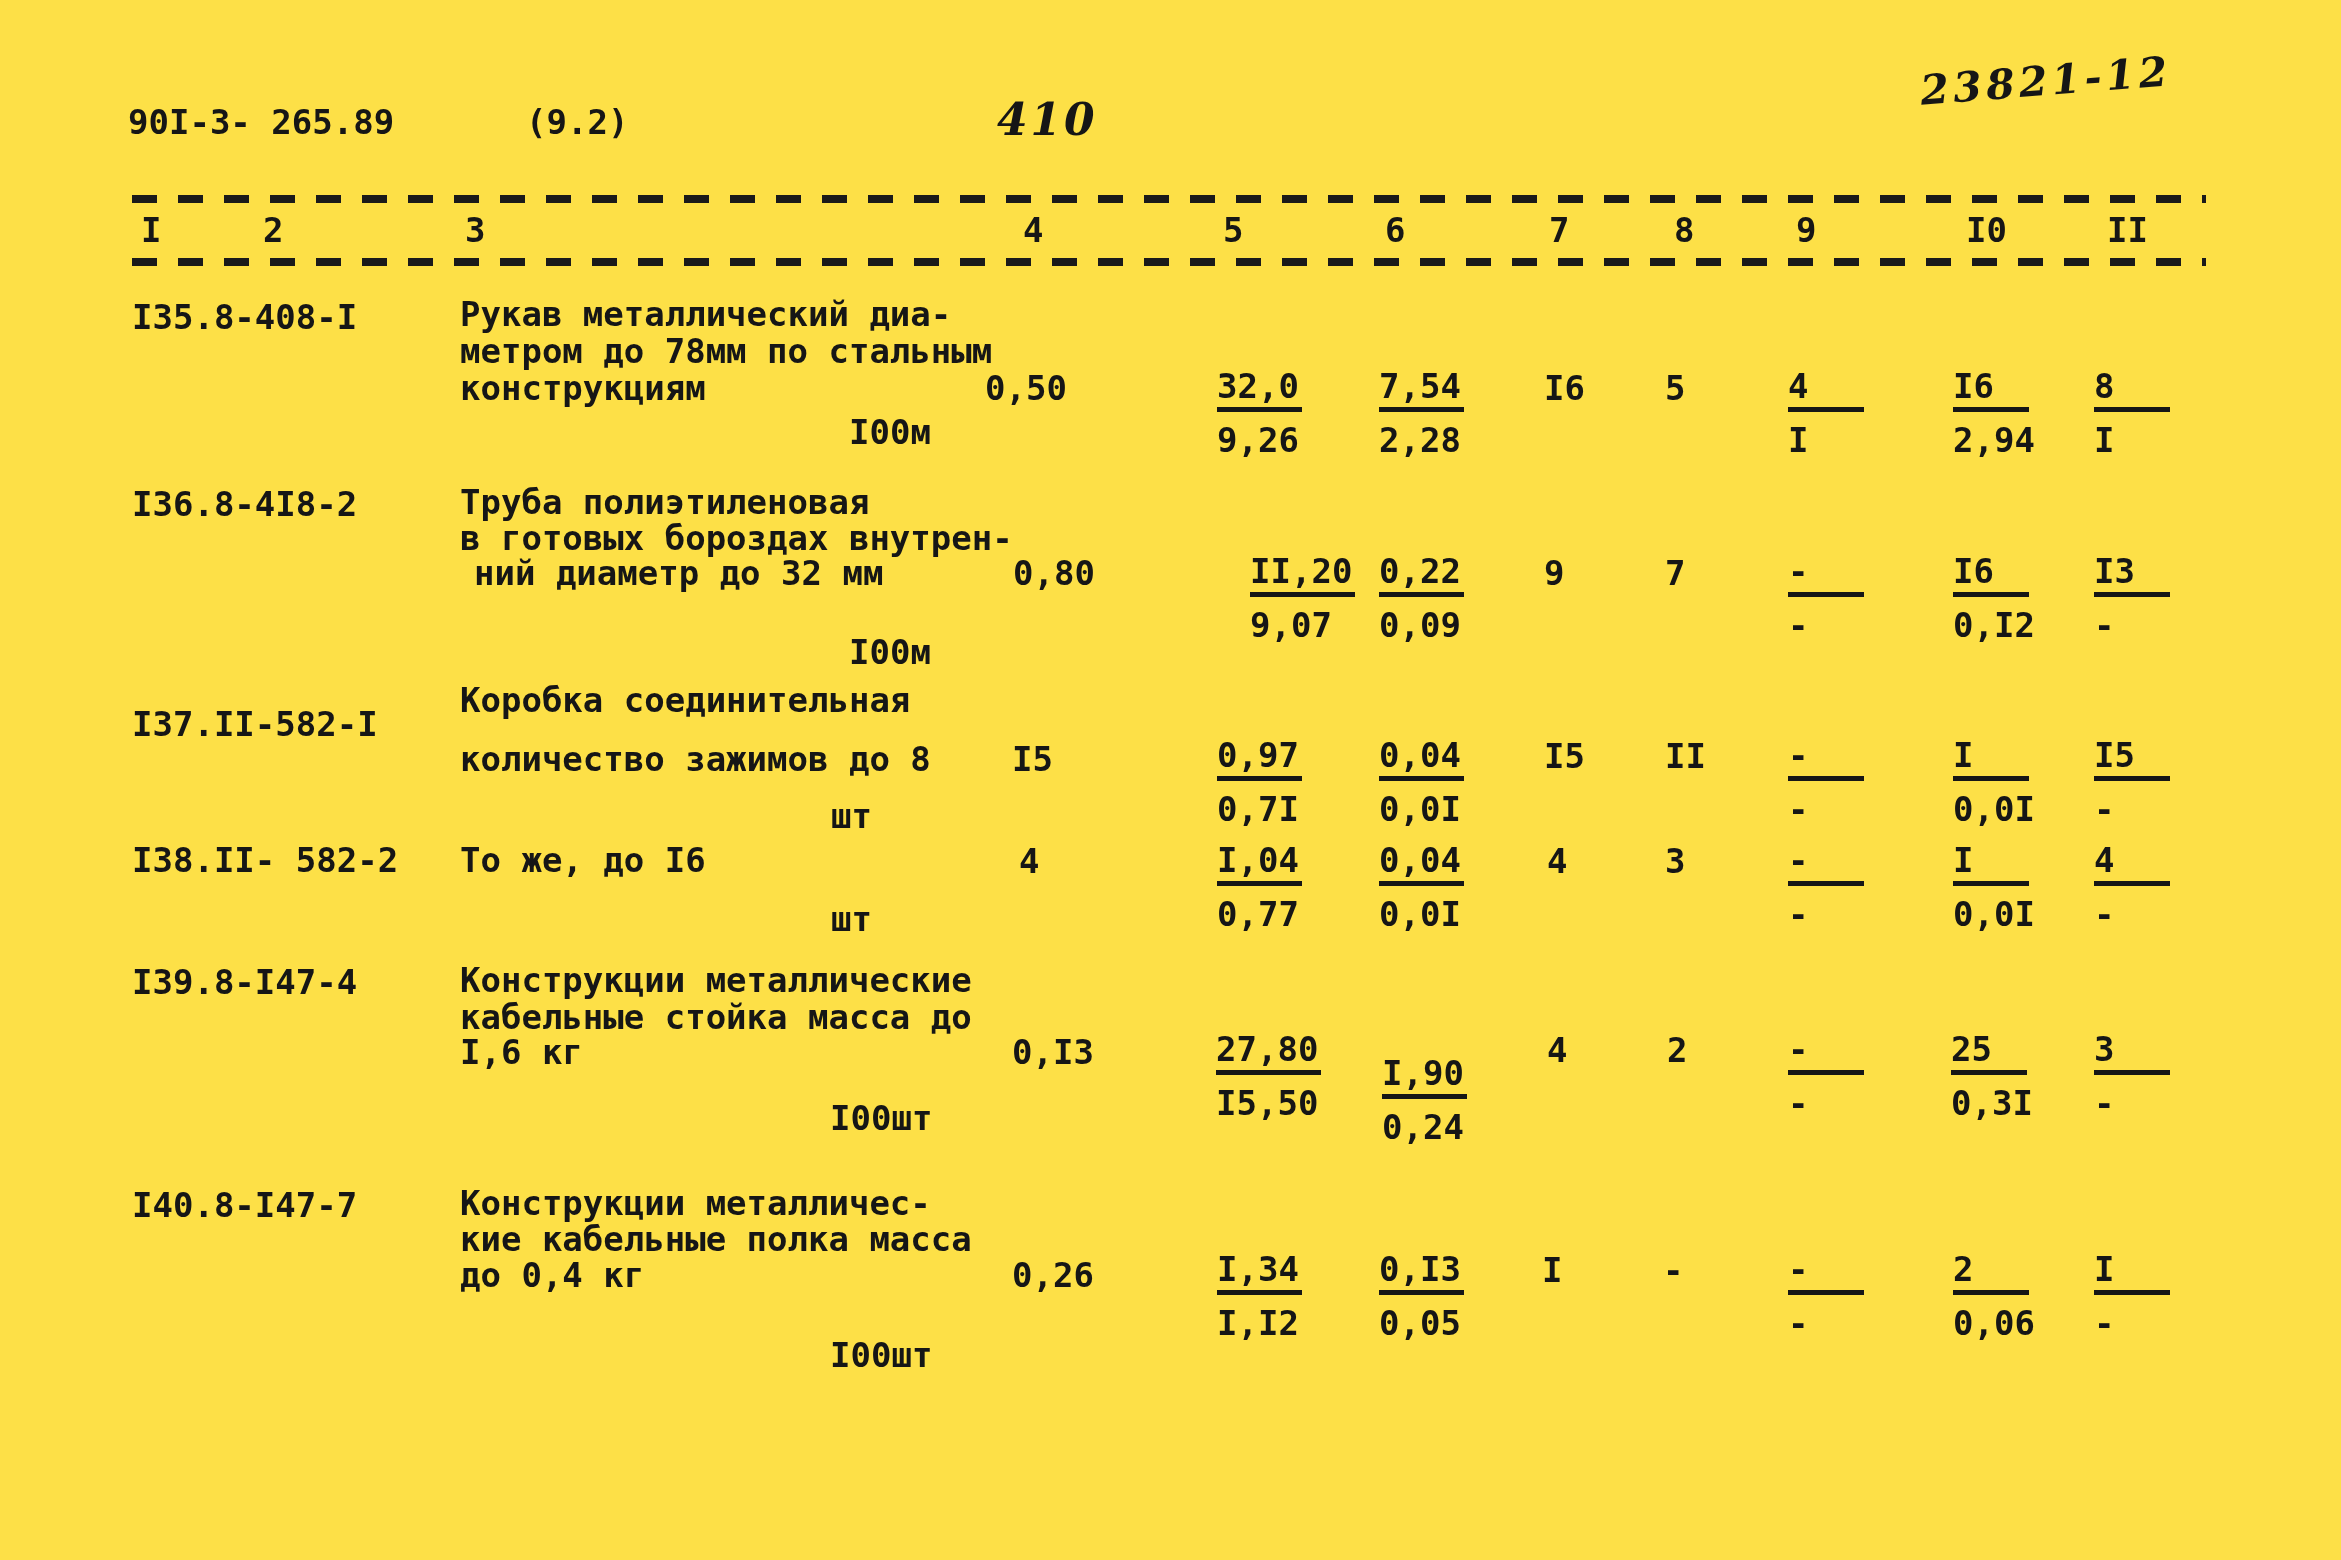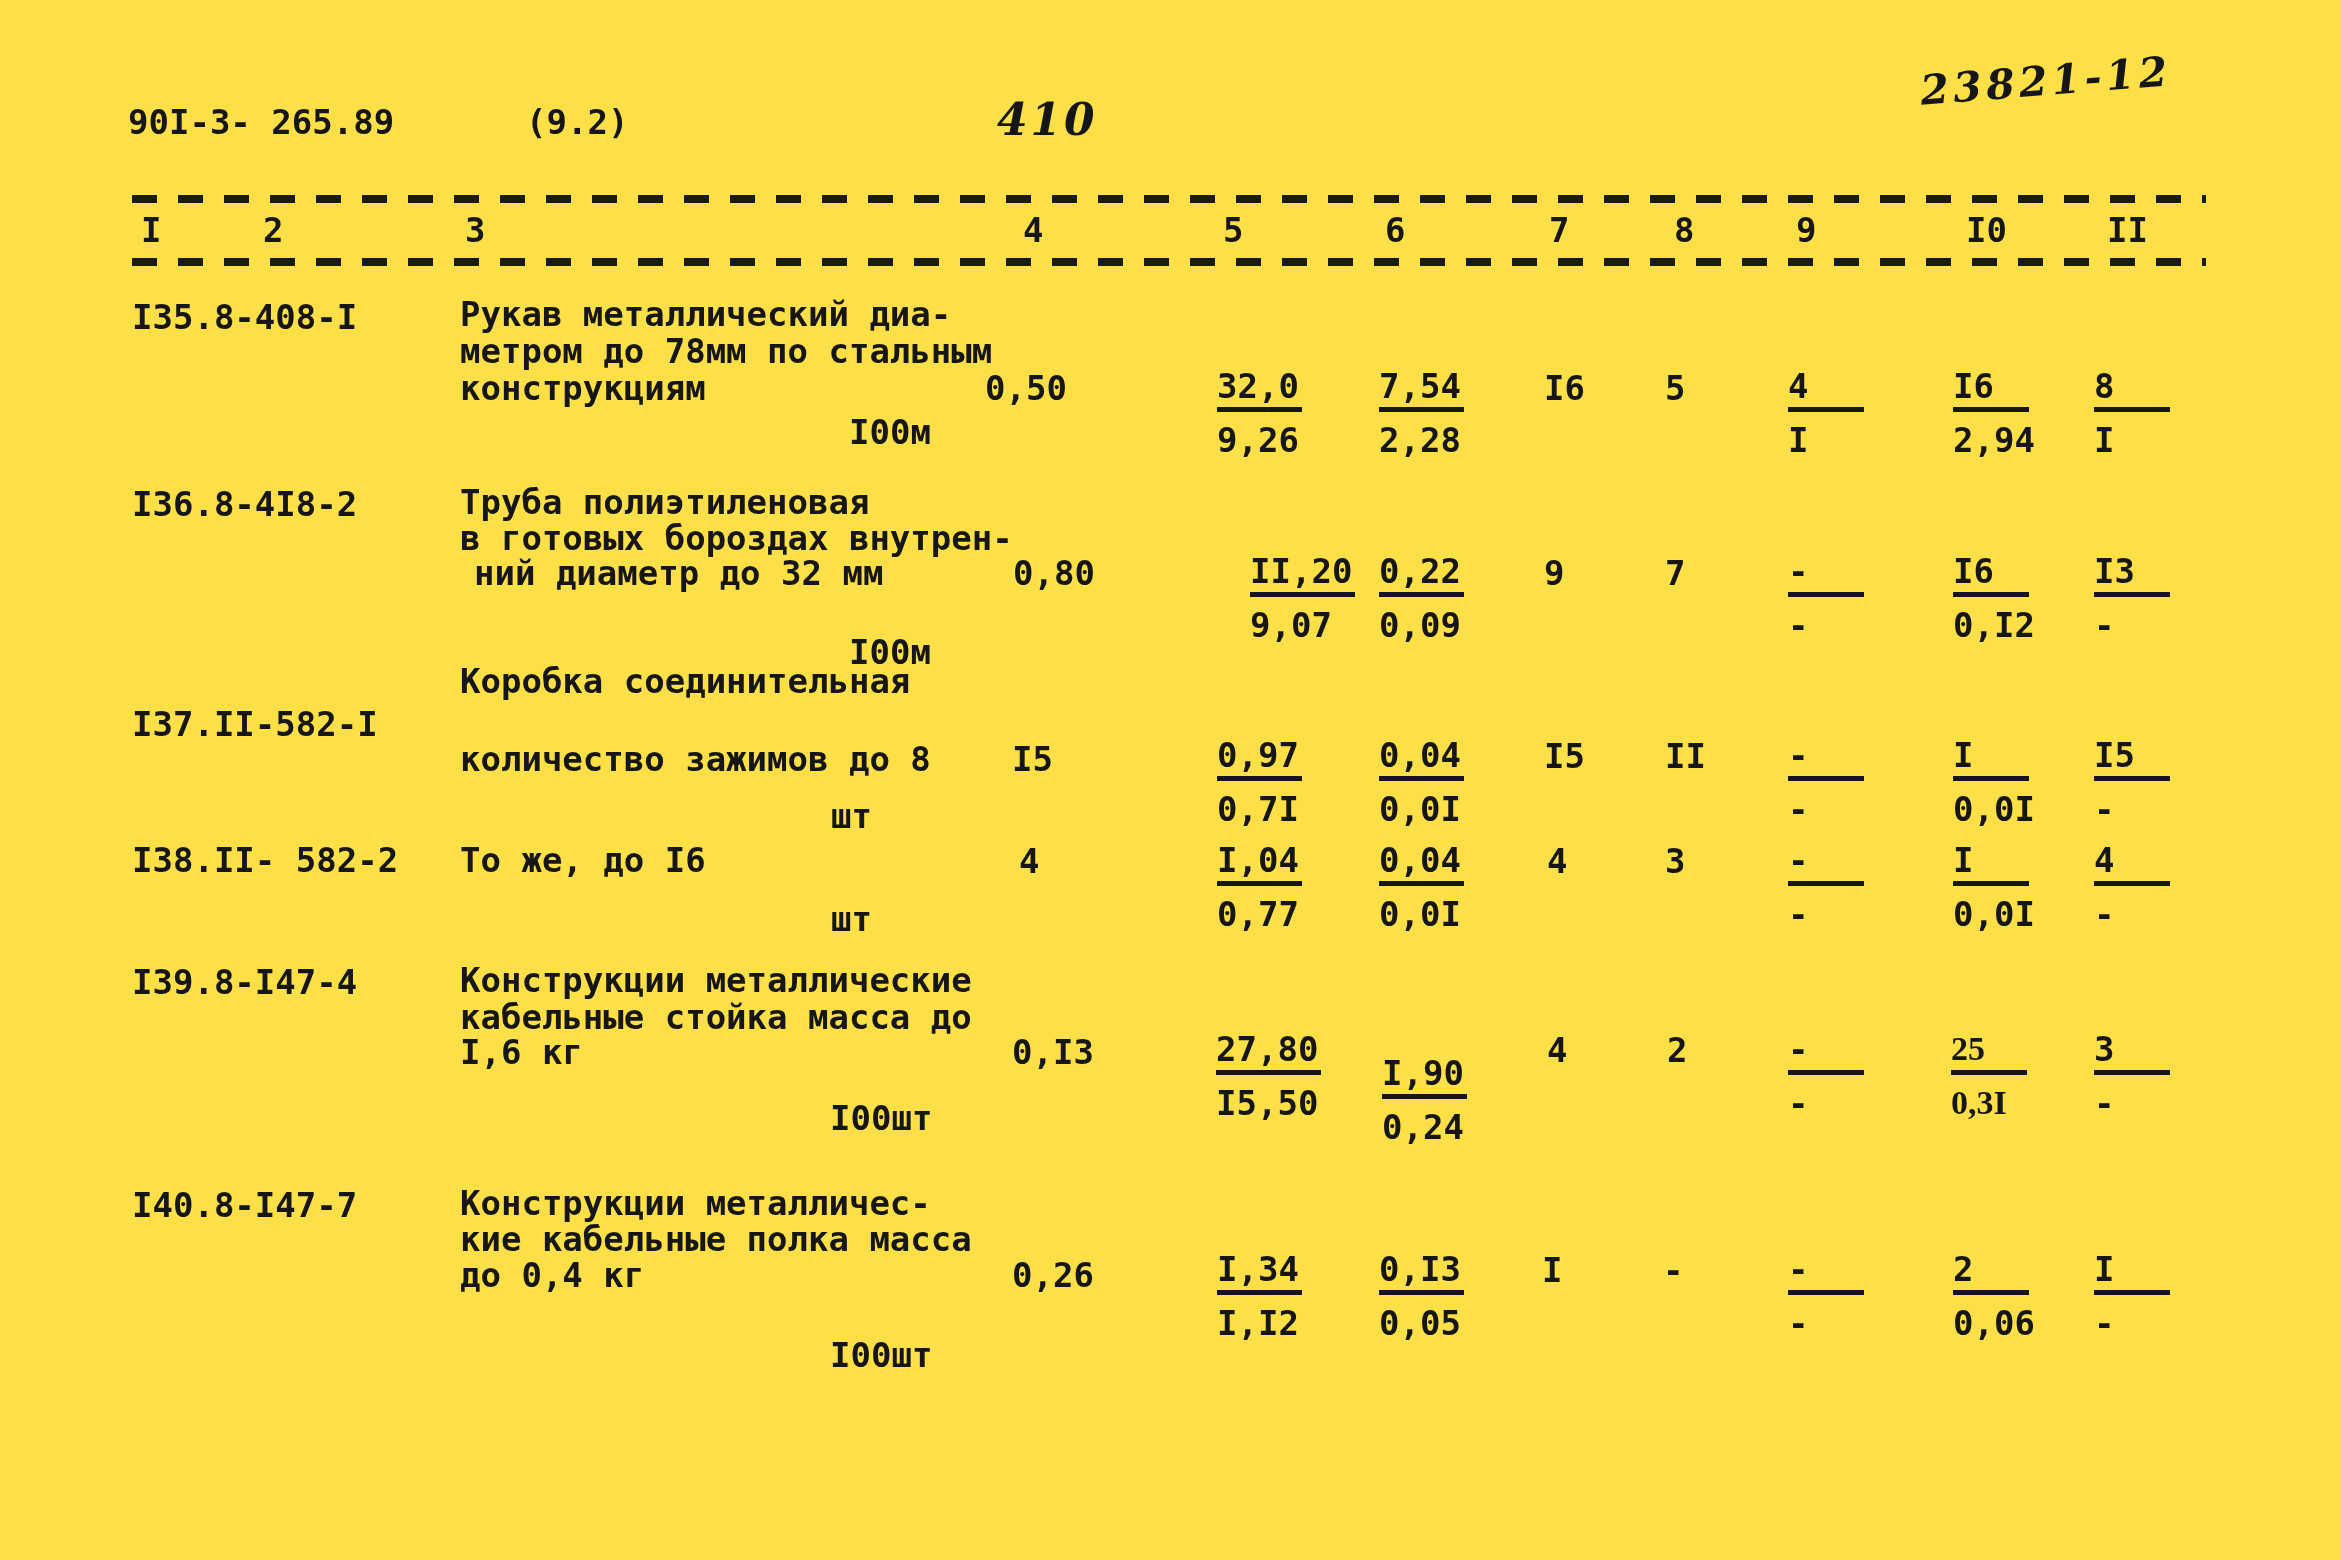--- a/index.html
+++ b/index.html
@@ -102,21 +102,21 @@
     <span class="frac" style="left:1379px;top:554px;"><span class="num">0,22</span><span class="den">0,09</span></span>
     <span class="t" style="left:1544px;top:556px;">9</span>
     <span class="t" style="left:1665px;top:556px;">7</span>
     <span class="frac wide" style="left:1788px;top:554px;"><span class="num">-</span><span class="den">-</span></span>
     <span class="frac wide" style="left:1953px;top:554px;"><span class="num">I6</span><span class="den">0,I2</span></span>
     <span class="frac wide" style="left:2094px;top:554px;"><span class="num">I3</span><span class="den">-</span></span>
   </div>
 
   <div>
     <span class="t" style="left:132px;top:707px;">I37.II-582-I</span>
-    <span class="t" style="left:460px;top:664px;">Коробка соединительная</span>
+    <span class="t" style="left:460px;top:683px;">Коробка соединительная</span>
     <span class="t" style="left:460px;top:742px;">количество зажимов до 8</span>
     <span class="t" style="left:831px;top:799px;">шт</span>
     <span class="t" style="left:1012px;top:742px;">I5</span>
     <span class="frac" style="left:1217px;top:738px;"><span class="num">0,97</span><span class="den">0,7I</span></span>
     <span class="frac" style="left:1379px;top:738px;"><span class="num">0,04</span><span class="den">0,0I</span></span>
     <span class="t" style="left:1544px;top:739px;">I5</span>
     <span class="t" style="left:1665px;top:739px;">II</span>
     <span class="frac wide" style="left:1788px;top:738px;"><span class="num">-</span><span class="den">-</span></span>
     <span class="frac wide" style="left:1953px;top:738px;"><span class="num">I</span><span class="den">0,0I</span></span>
     <span class="frac wide" style="left:2094px;top:738px;"><span class="num">I5</span><span class="den">-</span></span>
@@ -141,21 +141,21 @@
     <span class="t" style="left:460px;top:963px;">Конструкции металлические</span>
     <span class="t" style="left:460px;top:1000px;">кабельные стойка масса до</span>
     <span class="t" style="left:460px;top:1035px;">I,6 кг</span>
     <span class="t" style="left:830px;top:1101px;">I00шт</span>
     <span class="t" style="left:1012px;top:1035px;">0,I3</span>
     <span class="frac" style="left:1216px;top:1032px;"><span class="num">27,80</span><span class="den">I5,50</span></span>
     <span class="frac" style="left:1382px;top:1056px;"><span class="num">I,90</span><span class="den">0,24</span></span>
     <span class="t" style="left:1547px;top:1033px;">4</span>
     <span class="t" style="left:1667px;top:1033px;">2</span>
     <span class="frac wide" style="left:1788px;top:1032px;"><span class="num">-</span><span class="den">-</span></span>
-    <span class="frac wide" style="left:1951px;top:1032px;font-family:Liberation Serif, serif;"><span class="num">25</span><span class="den">0,3I</span></span>
+    <span class="frac wide" style="left:1951px;top:1032px;"><span class="num">25</span><span class="den">0,3I</span></span>
     <span class="frac wide" style="left:2094px;top:1032px;"><span class="num">3</span><span class="den">-</span></span>
   </div>
 
   <div>
     <span class="t" style="left:132px;top:1188px;">I40.8-I47-7</span>
     <span class="t" style="left:460px;top:1186px;">Конструкции металличес-</span>
     <span class="t" style="left:460px;top:1222px;">кие кабельные полка масса</span>
     <span class="t" style="left:460px;top:1258px;">до 0,4 кг</span>
     <span class="t" style="left:830px;top:1338px;">I00шт</span>
     <span class="t" style="left:1012px;top:1258px;">0,26</span>

